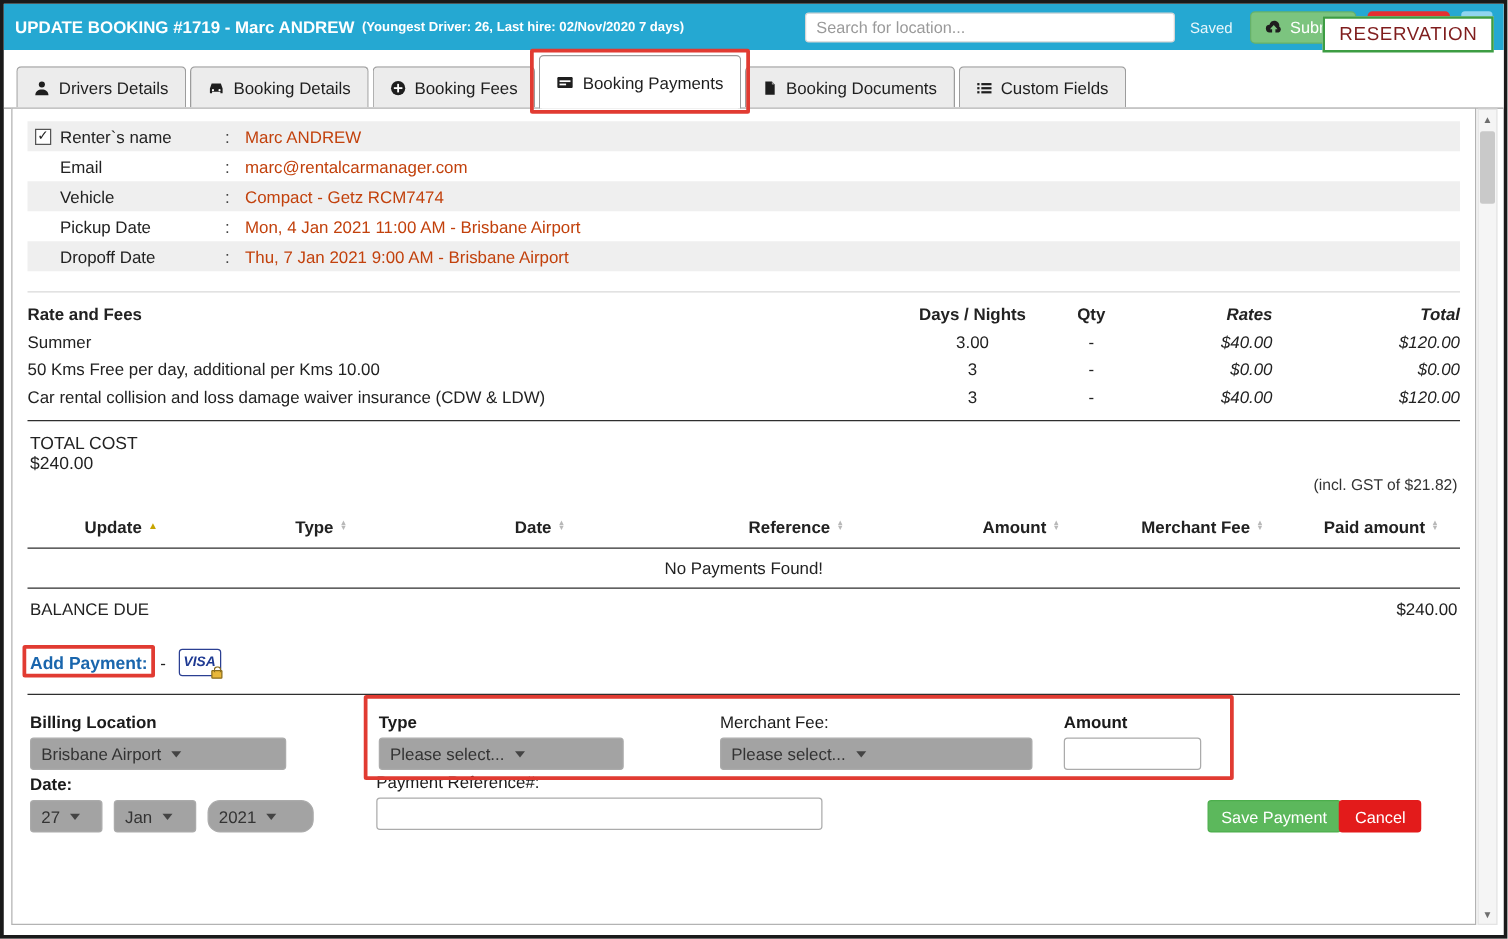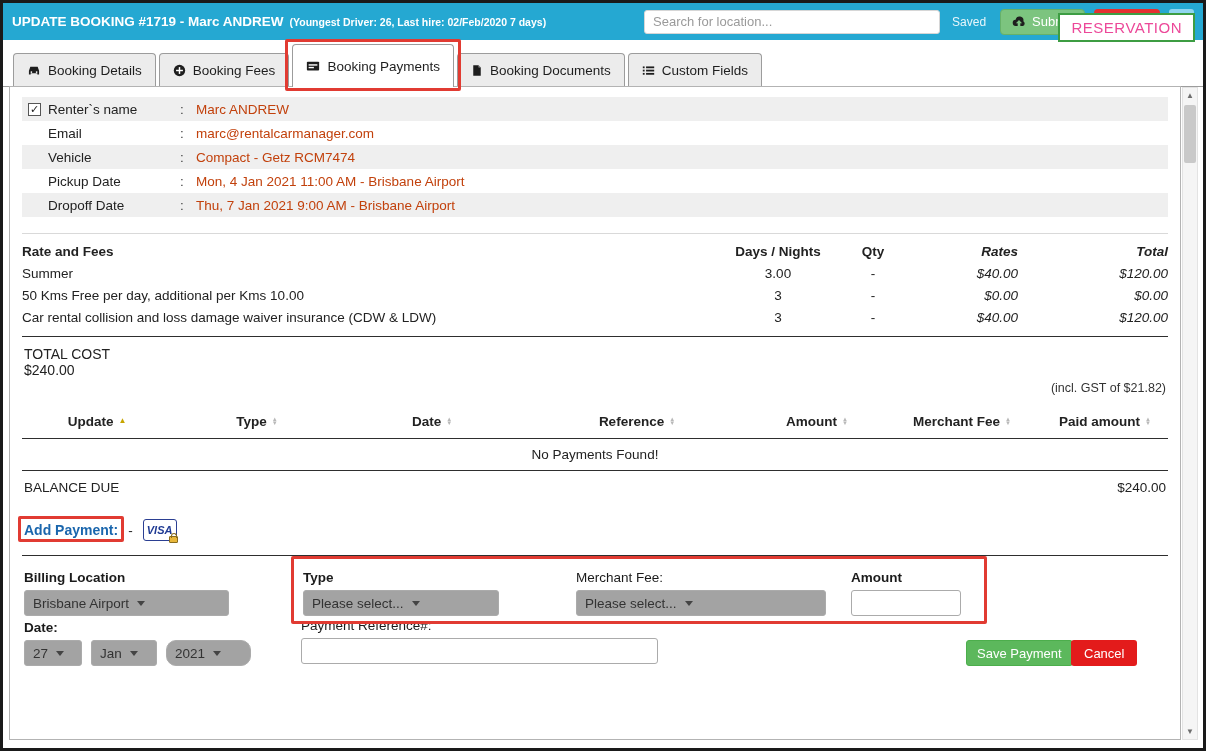--- a/index.html
+++ b/index.html
@@ -31,21 +31,21 @@
   .tabs { position:absolute; left:0; top:37px; right:0; height:47px; background:#fff;
           border-bottom:1px solid #9c9c9c; display:flex; align-items:flex-end; padding-left:10px; }
   .tab { display:flex; align-items:center; gap:7px; background:#ececec; border:1px solid #9c9c9c;
          border-bottom:none; border-radius:4px 4px 0 0; height:33px; padding:0 13px; margin-right:3px;
          font-size:13.5px; color:#1e1e1e; position:relative; cursor:pointer; white-space:nowrap; }
   .tab.active { background:#fff; height:43px; margin-bottom:-1px; z-index:2; }
   .ticon { display:inline-flex; align-items:center; }
   .ticon svg { fill:#1e1e1e; }
   .annot { position:absolute; border:3px solid #e13b32; border-radius:2px; pointer-events:none; z-index:5; }
   .tab-annot { left:-8px; right:-8px; top:-6px; bottom:-4px; }
-  .reservation-badge { position:absolute; right:8px; top:10px; border:2px solid #3d9d43; color:#ec4899;
+  .reservation-badge { position:absolute; right:8px; top:10px; border:2px solid #3d9d43; color:#7f1d1d;
                        font-size:15px; padding:4px 11px; background:#fff; letter-spacing:0.5px; }
 
   
   .panel { position:absolute; left:6px; top:83px; width:1172px; bottom:8px; border:1px solid #b3b3b3;
            background:#fff; padding:10px 12px; font-size:13.5px; color:#222; overflow:hidden; }
 
   
   .sum-row { display:flex; height:24px; align-items:center; padding-left:6px; }
   .sum-row.odd { background:#efefef; }
   .sum-label { width:152px; display:flex; align-items:center; gap:7px; color:#222; }
@@ -118,37 +118,46 @@
   .sb-thumb { position:absolute; left:1px; top:17px; width:12px; height:58px; background:#c9c9c9;
               border-radius:2px; cursor:grab; }
 </style>
 </head>
 <body>
 
 <div class="page">
 
   <div class="header">
     <span class="hdr-title">UPDATE BOOKING #1719  - Marc ANDREW</span>
-    <span class="hdr-sub">(Youngest Driver: 26, Last hire: 02/Feb/2020 7 days)</span>
+    <span class="hdr-sub">(Youngest Driver: 26, Last hire: 02/Nov/2020 7 days)</span>
     <span class="hdr-spacer"></span>
     <input class="search-input" placeholder="Search for location..." style="">
     <span class="saved">Saved</span>
     <button class="btn btn-submit">
       <span class="ticon">
         <svg viewBox="0 0 16 16" width="14" height="14" fill="#fff">
             <path d="M4.5 12.5a3.5 3.5 0 0 1-.4-7A4.5 4.5 0 0 1 13 7.1a3 3 0 0 1-.5 5.4H9.5V9.5h2L8 5.7 4.5 9.5h2v3z"></path>
           </svg>
       </span>
       <span>Submit</span>
     </button>
     <button class="btn btn-cancel-top">Cancel</button>
     <button class="btn btn-close">×</button>
   </div>
 
   <div class="tabs">
+    <div class="tab">
+      <span class="ticon">
+        <svg viewBox="0 0 16 16" width="13" height="13">
+            <circle cx="8" cy="4.5" r="3"></circle>
+            <path d="M1.5 15c0-3.6 3-5.6 6.5-5.6s6.5 2 6.5 5.6z"></path>
+          </svg>
+      </span>
+      <span>Drivers Details</span>
+    </div>
     <div class="tab">
       <span class="ticon">
         <svg viewBox="0 0 16 16" width="14" height="14">
             <path d="M2.2 8.8 3.8 4.4h8.4l1.6 4.4v4.4h-2v-1.4H4.2v1.4h-2z"></path>
             <circle cx="5" cy="10.4" r="1" fill="#fff"></circle>
             <circle cx="11" cy="10.4" r="1" fill="#fff"></circle>
           </svg>
       </span>
       <span>Booking Details</span>
     </div>

